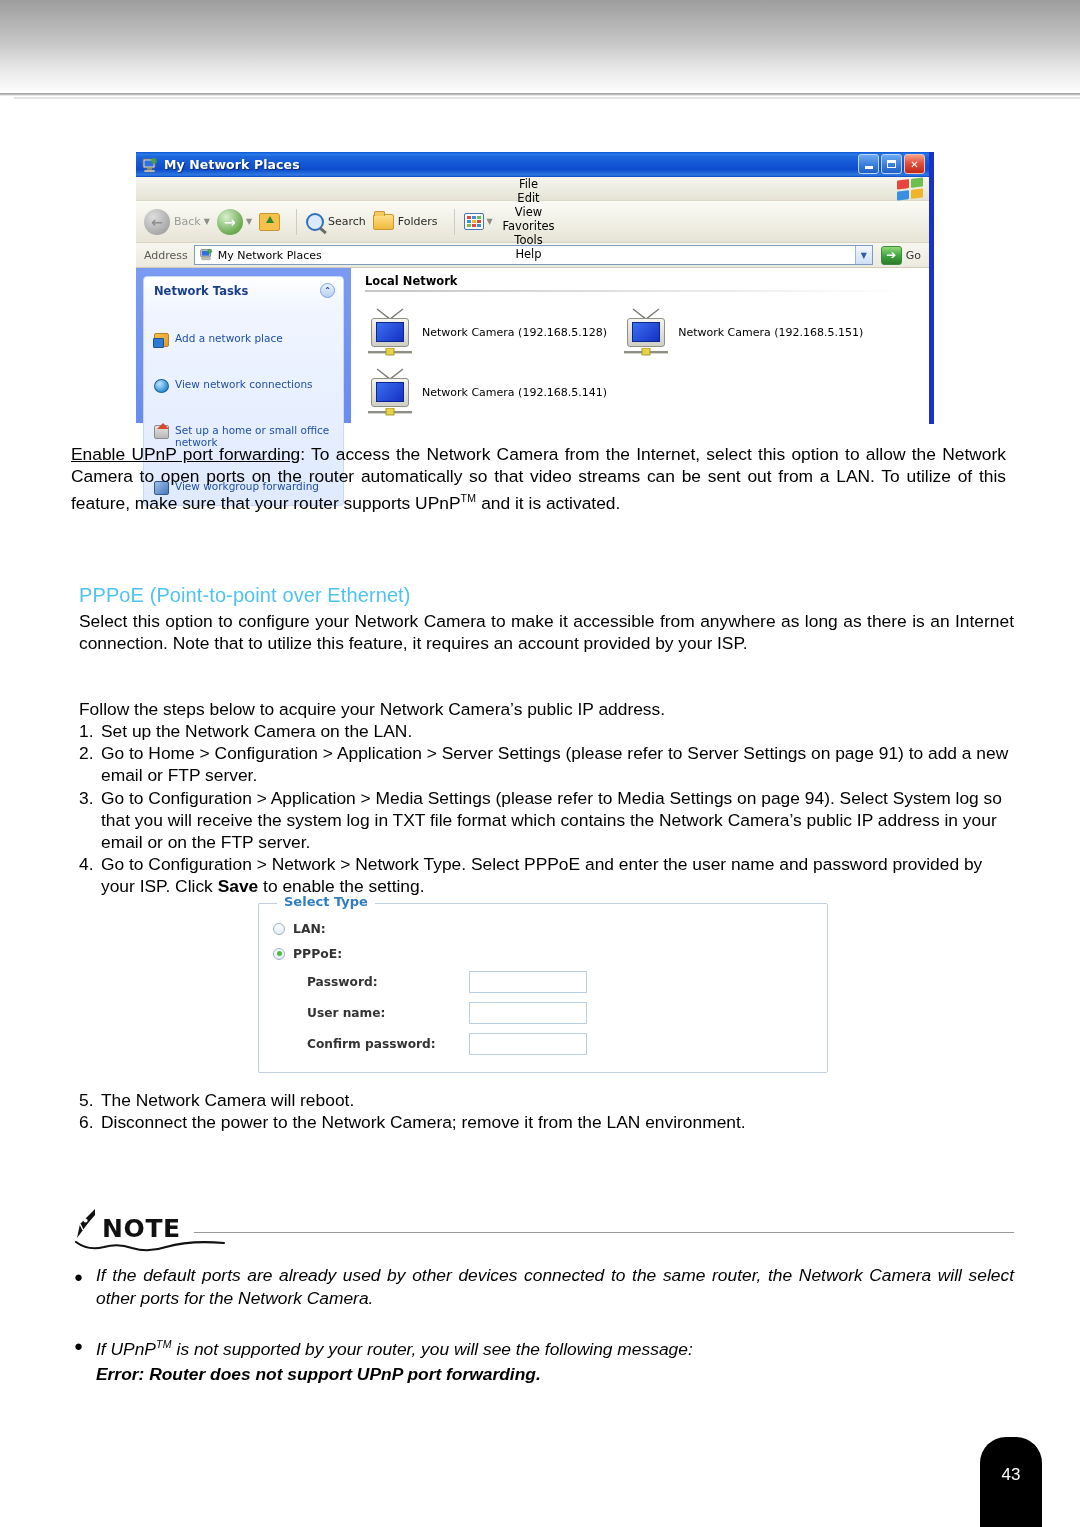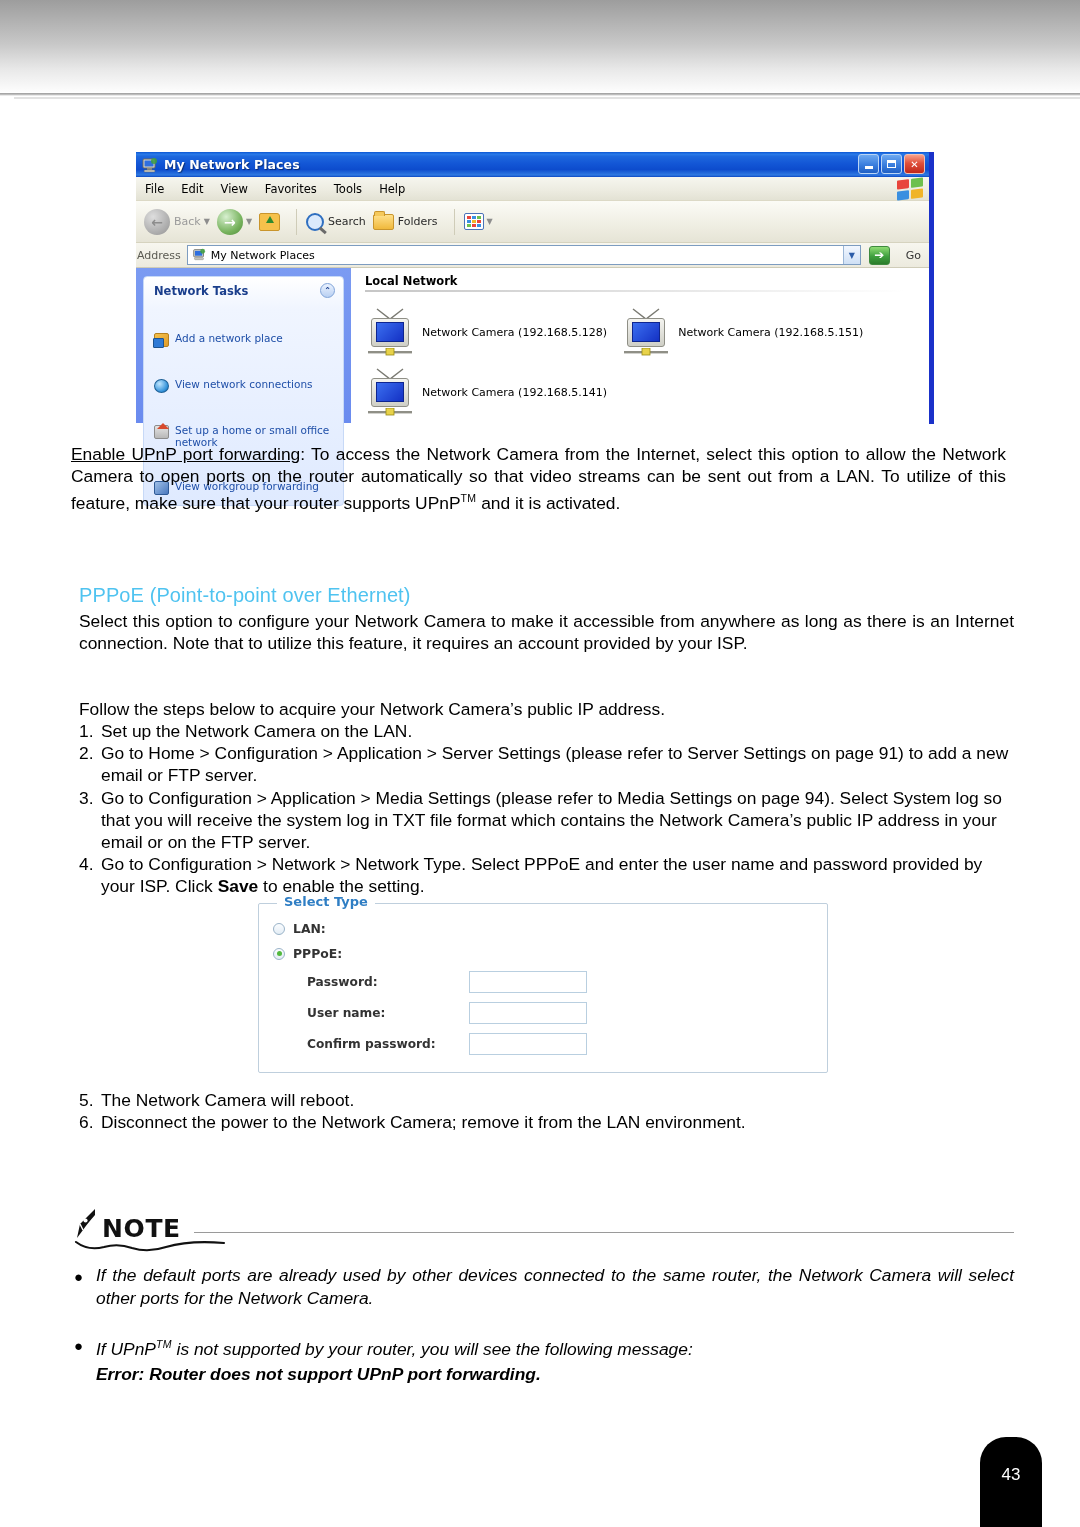--- a/index.html
+++ b/index.html
@@ -54,20 +54,21 @@
   .xp-wb.min{ background:linear-gradient(to bottom,#6ea9f0,#3a7ede 55%,#1f5fc4); }
   .xp-wb.max{ background:linear-gradient(to bottom,#6ea9f0,#3a7ede 55%,#1f5fc4); }
   .xp-wb.close{ background:linear-gradient(to bottom,#f7a08a,#e0503a 45%,#c0281a); border-color:#f0c0b4;}
   .wb-minglyph{ width:8px; height:3px; background:#fff; margin-top:6px;}
   .wb-maxglyph{ width:9px; height:8px; border:1.6px solid #fff; border-top-width:3px;}
 
   .xp-menubar{
     height:24px; background:linear-gradient(to bottom,#f6f6ef 0%,#ecebe0 60%,#e3e2d4 100%);
     display:flex; align-items:center; padding-left:9px; position:relative;
     border-bottom:1px solid #dcd9c6;
+    flex-direction:column;
   }
   .xp-menuitem{ font-size:11.5px; color:#000; margin-right:17px; }
   .xp-winflag{
     position:absolute; right:6px; top:2px; width:26px; height:20px;
     display:grid; grid-template-columns:1fr 1fr; grid-template-rows:1fr 1fr; gap:1.5px;
     transform:skewY(-7deg);
   }
   .xp-winflag i{ display:block; border-radius:1px; }
 
   .xp-toolbar{
@@ -105,40 +106,40 @@
   }
   .ico-folder:before{content:"";position:absolute;left:0;top:-4px;width:9px;height:4px;background:#f5c95c;border:1px solid #c9952c;border-bottom:none;border-radius:2px 2px 0 0;}
   .ico-views{
     width:20px;height:17px;background:#fff;border:1.6px solid #4a72b8;border-radius:2px;
     display:grid;grid-template-columns:repeat(3,1fr);grid-template-rows:repeat(3,1fr);gap:1px;padding:2px;
   }
   .ico-views i{display:block;}
 
   .xp-addressbar{
     height:25px; background:linear-gradient(to bottom,#f7f6ef,#eceade);
-    display:flex; align-items:center; padding-left:1px; border-bottom:1px solid #cfccb8;
+    display:flex; align-items:center; padding-left:8px; border-bottom:1px solid #cfccb8;
   }
   .addr-label{ font-size:11px; color:#5a5a52; margin-right:6px;}
   .addr-box{
     flex:1; height:20px; background:#fff; border:1px solid #7d9cc0;
     display:flex; align-items:center; padding-left:4px; margin-right:0;
   }
   .addr-txt{ font-size:11px; color:#000; margin-left:5px; }
   .addr-drop{
     width:17px; height:18px; background:linear-gradient(to bottom,#f2f7ff,#cfe0f5);
     border-left:1px solid #9bb6d6; display:flex;align-items:center;justify-content:center;
     margin-left:auto; font-size:8px; color:#2b5ca8;
   }
   .go-btn{ display:flex; align-items:center; margin-left:8px; margin-right:8px;}
   .go-arrow{
     width:21px;height:19px;border:1px solid #3f8a3f;border-radius:3px;
     background:linear-gradient(to bottom,#8fdc74,#3fa03f 55%,#2b7d2b);
     display:flex;align-items:center;justify-content:center;color:#fff;font-size:12px;font-weight:bold;
   }
-  .go-txt{ font-size:11px; color:#333; margin-left:16px;}
+  .go-txt{ font-size:11px; color:#333; margin-left:4px;}
 
   .xp-body{ display:flex; height:155px; background:#fff; }
   .xp-left{
     width:215px; background:#6c8ff0; padding:8px 7px 0 7px;
     background:linear-gradient(to bottom,#7b9bf2,#6a8bef);
   }
   .task-panel{
     background:linear-gradient(to bottom,#ffffff 0%,#f0f5ff 14%,#dfeaff 100%);
     border-radius:4px; padding:6px 0 8px 0; border:1px solid #c7d9f7;
   }

